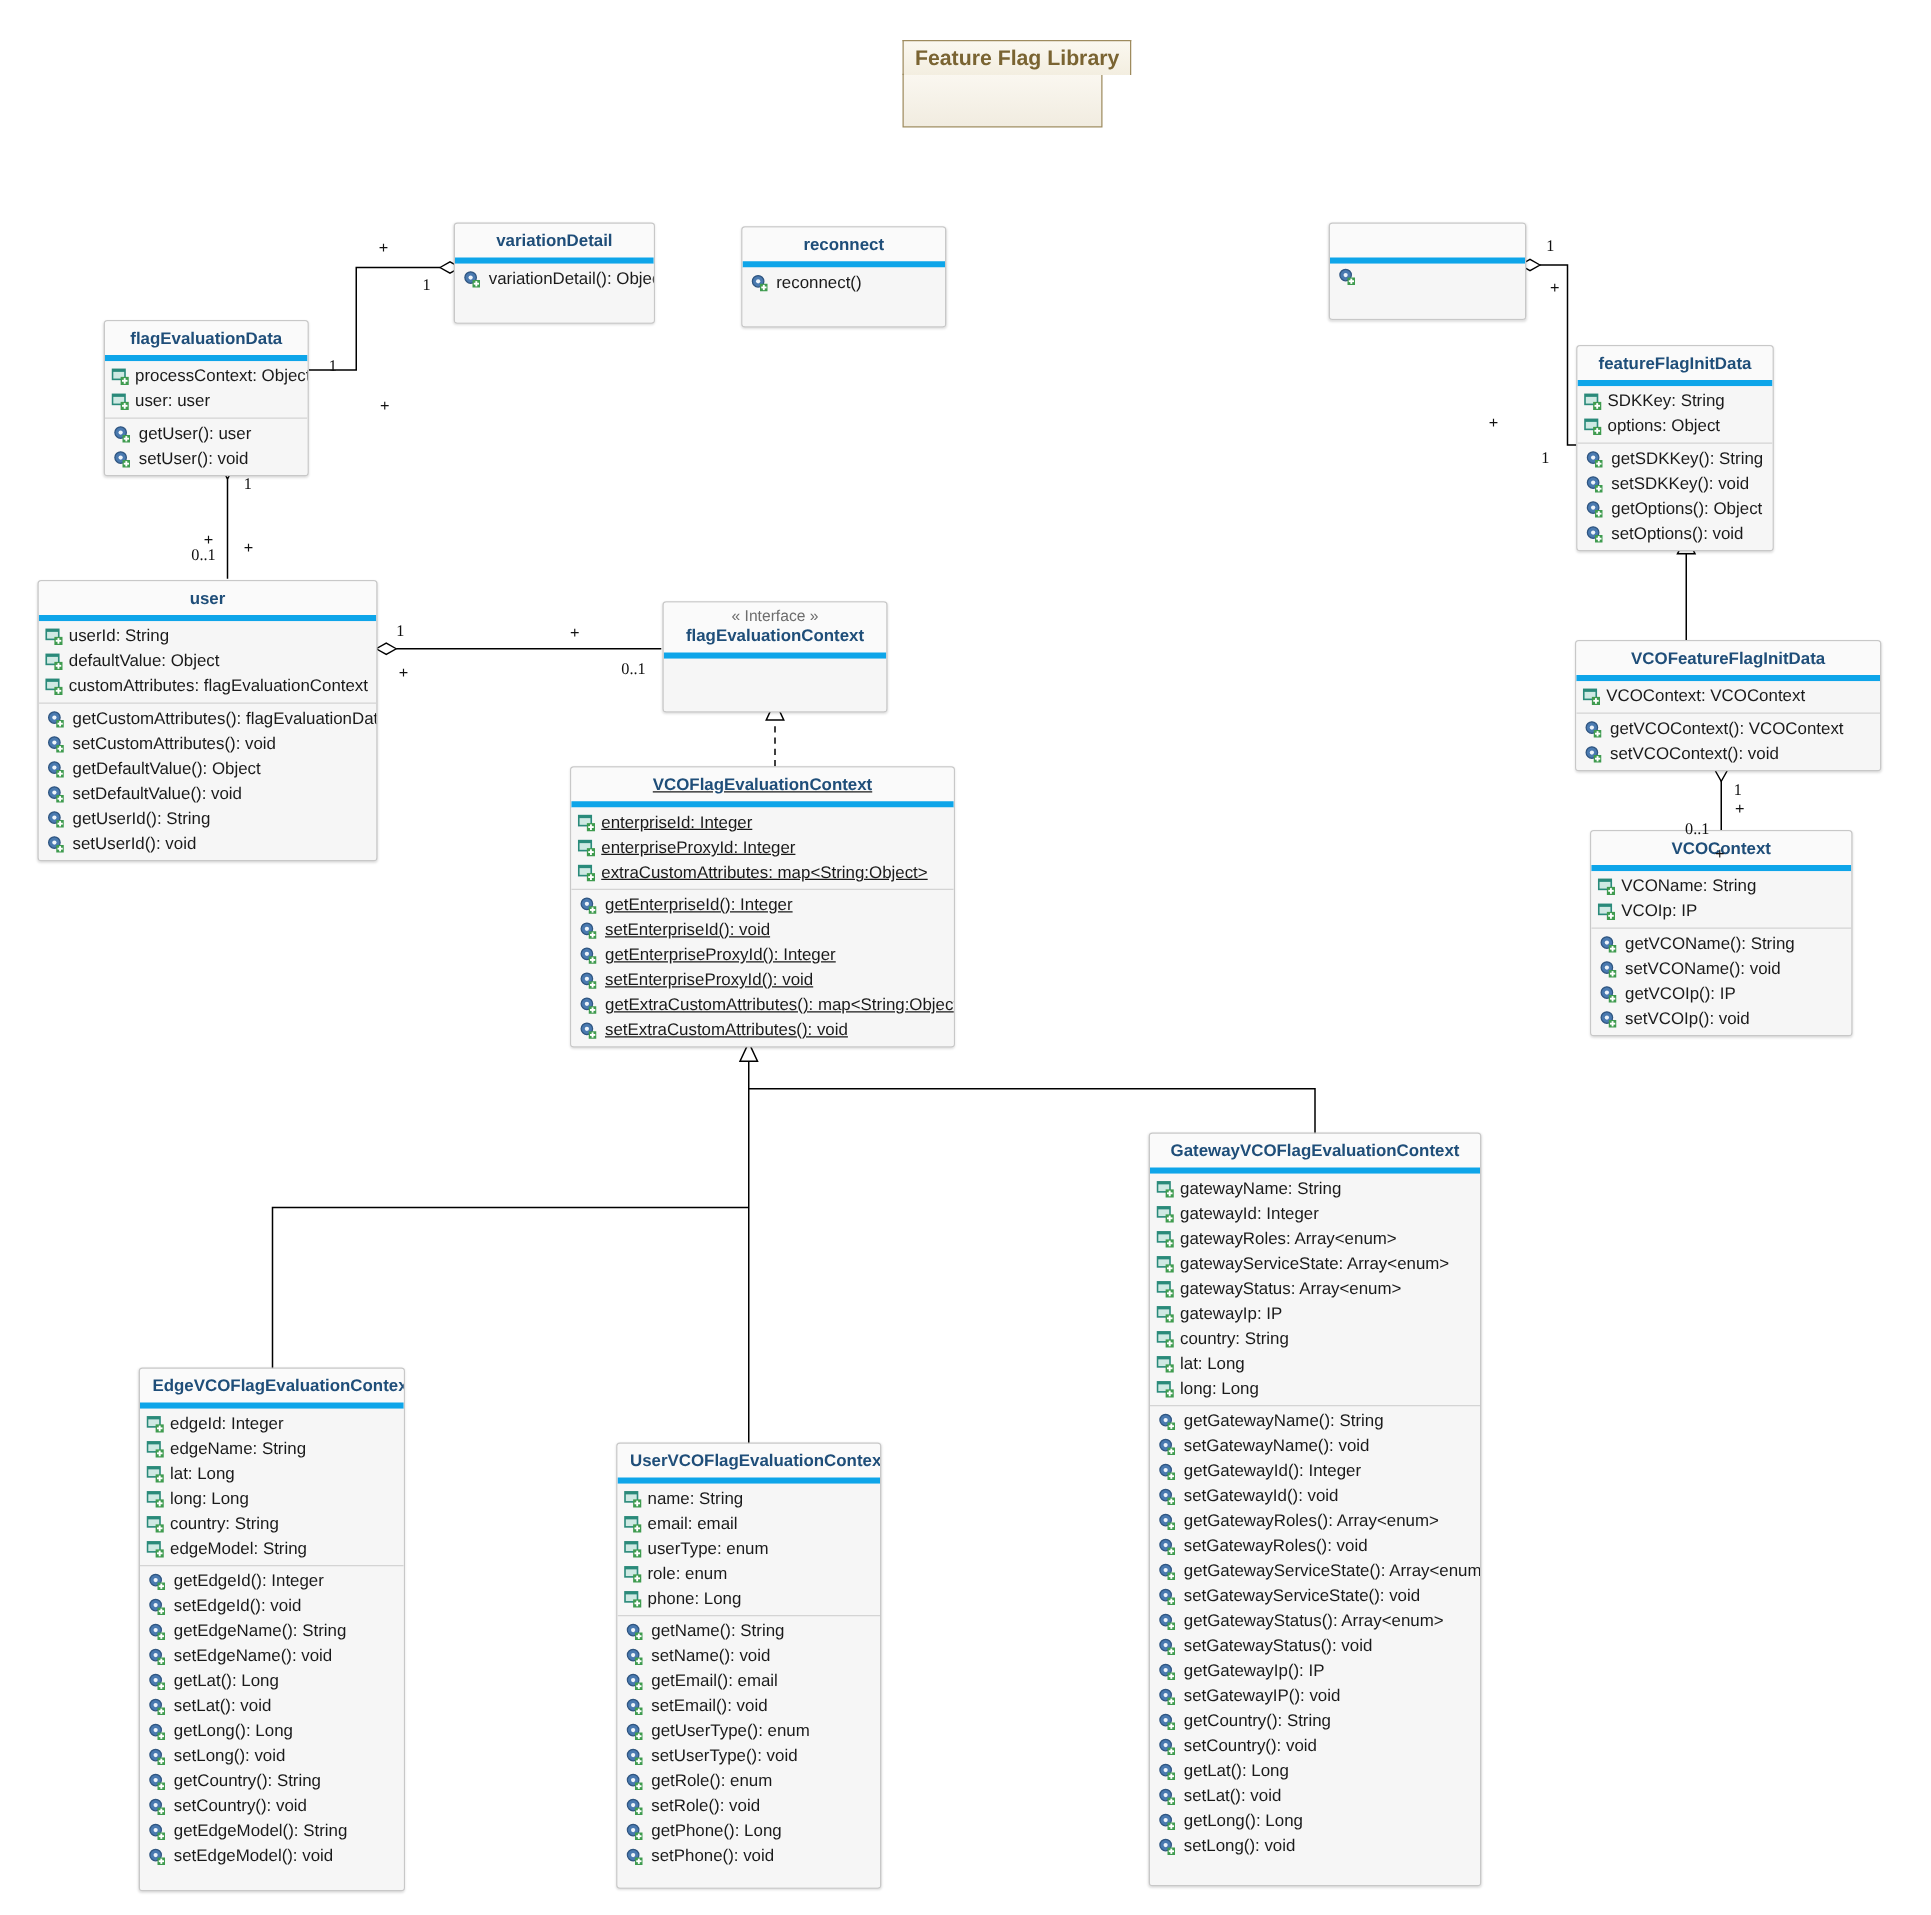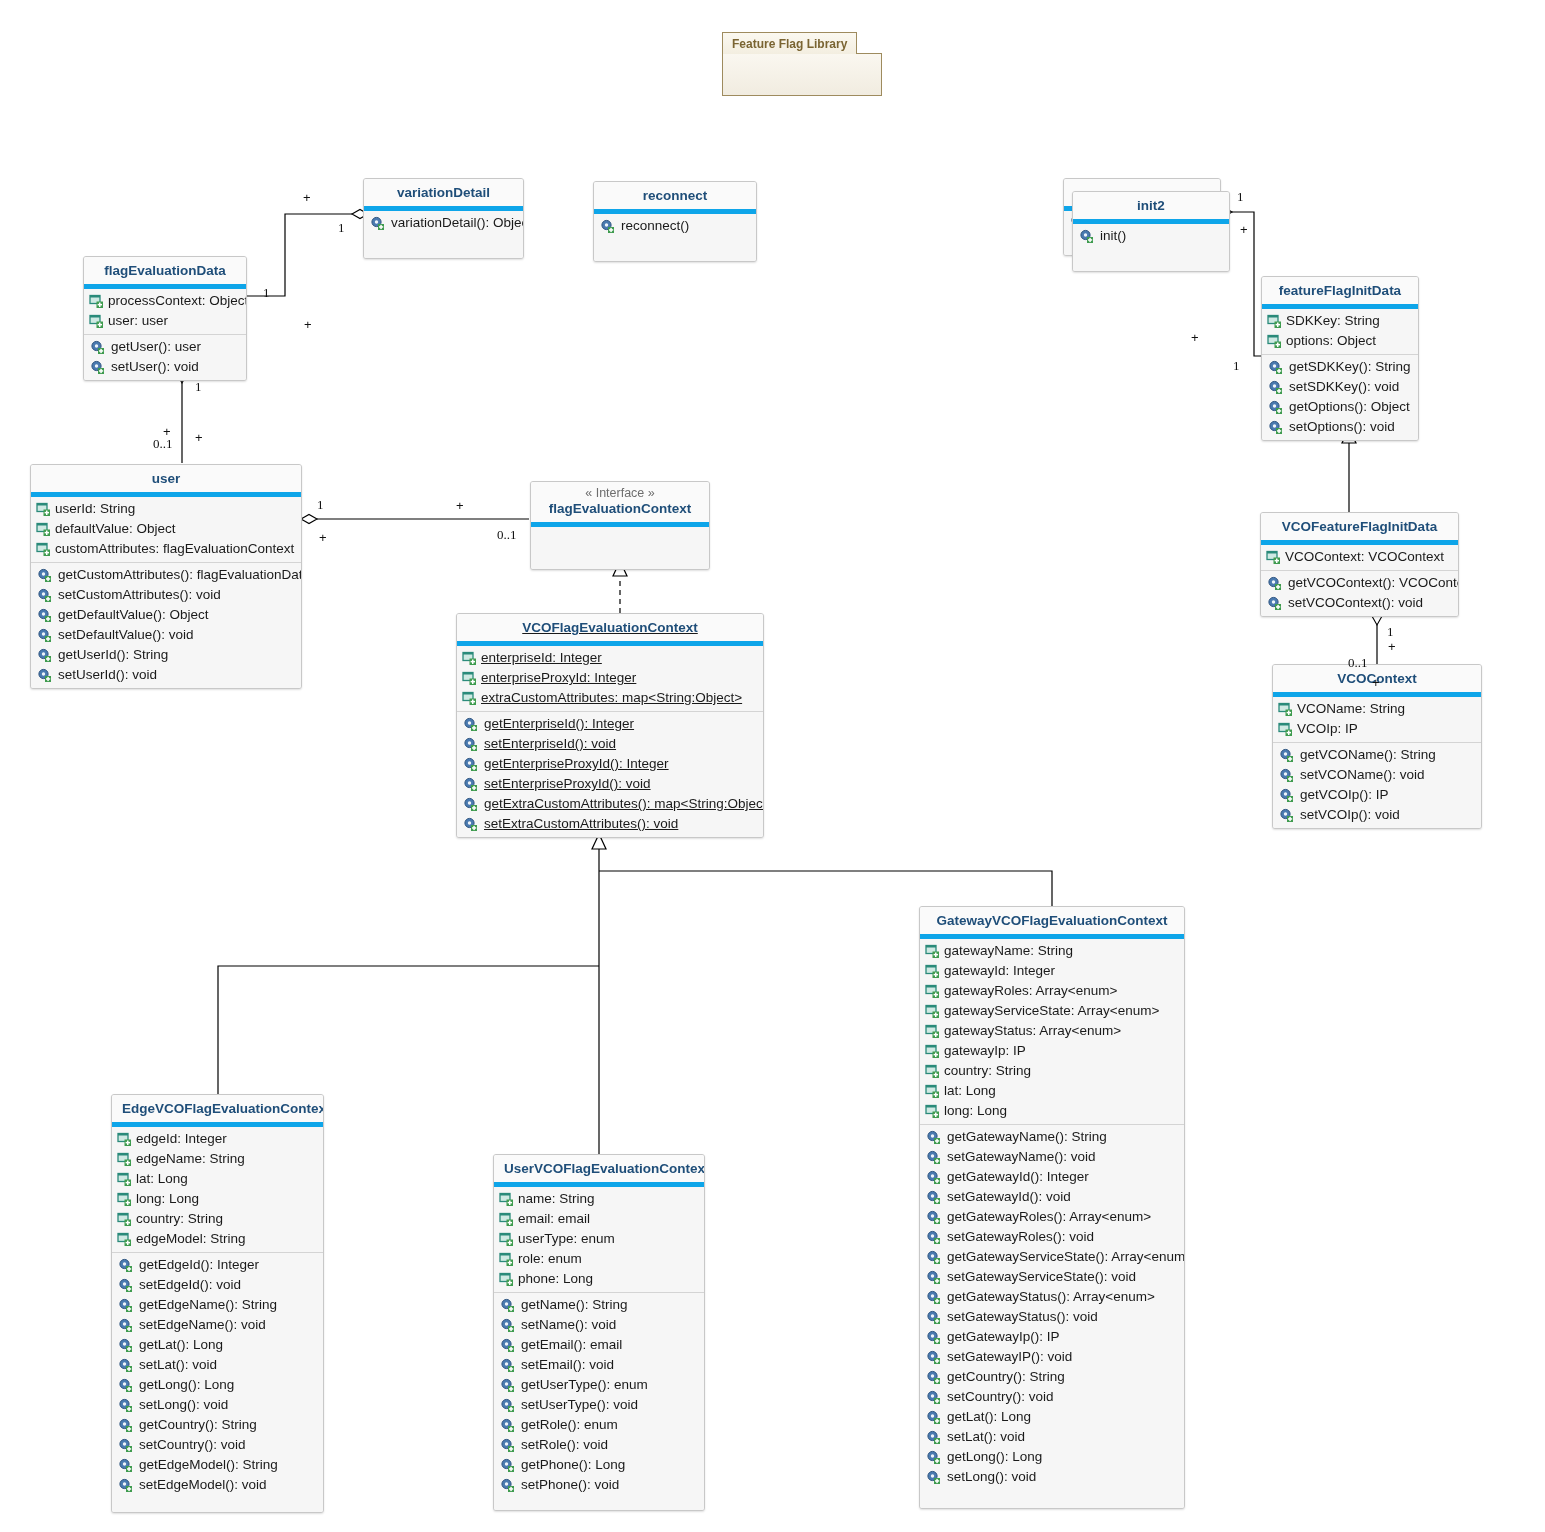--- a/index.html
+++ b/index.html
@@ -19,21 +19,21 @@
 
   
   .pkg { position: absolute; }
   .pkg-tab {
     display: inline-block;
     background: linear-gradient(#fbf8f0, #f3eee0);
     border: 1px solid #9e8b5e;
     border-bottom: none;
     color: #7a6432;
     font-weight: bold;
-    font-size: 12px;
+    font-size: 17px;
     padding: 4px 9px 3px 9px;
     position: relative;
     z-index: 2;
   }
   .pkg-body {
     background: linear-gradient(#faf7f0, #f1ece0);
     border: 1px solid #9e8b5e;
     height: 43px;
     width: 160px;
     margin-left: 0px;
@@ -195,38 +195,20 @@
               <rect x="10.3" y="8.9" width="1.5" height="4.2" fill="#fff"></rect>
               <rect x="9" y="10.2" width="4.2" height="1.5" fill="#fff"></rect>
             </svg>
           </span>
         <span class="txt"></span>
       </div>
       <div style="height:22px"></div>
     </div>
   </div>
 
-  <div class="cls" style="left:1072px; top:191px; width:158px; z-index:3;">
-    <div class="cls-hdr">init2</div>
-    <div class="compartment">
-      <div class="row op-row">
-        <span class="ic ic-op">
-            <svg width="16" height="15" viewBox="0 0 16 15">
-              <circle cx="6.5" cy="6" r="4.6" fill="#4a7ab0" stroke="#2f5580" stroke-width="1"></circle>
-              <circle cx="6.5" cy="6" r="1.7" fill="#eef4fa"></circle>
-              <rect x="8" y="8" width="6" height="6" fill="#3f9b4f"></rect>
-              <rect x="10.3" y="8.9" width="1.5" height="4.2" fill="#fff"></rect>
-              <rect x="9" y="10.2" width="4.2" height="1.5" fill="#fff"></rect>
-            </svg>
-          </span>
-        <span class="txt">init()</span>
-      </div>
-      <div style="height:22px"></div>
-    </div>
-  </div>
 
   <div class="cls" style="left:83px; top:256px; width:164px;">
     <div class="cls-hdr">flagEvaluationData</div>
     <div class="compartment">
       <div class="row attr-row">
         <span class="ic ic-attr">
             <svg width="16" height="15" viewBox="0 0 16 15">
               <rect x="1" y="1.5" width="10" height="8" fill="#cfe9e3" stroke="#2a8a7a" stroke-width="1.3"></rect>
               <rect x="1" y="1.5" width="10" height="2" fill="#2a8a7a"></rect>
               <rect x="7.5" y="7.5" width="6.5" height="6.5" fill="#3f9b4f"></rect>
@@ -474,21 +456,21 @@
   </div>
 
   <div class="cls" style="left:530px; top:481px; width:180px;">
     <div class="cls-hdr with-stereo">
       <span class="stereo">« Interface »</span>
       <span>flagEvaluationContext</span>
     </div>
     <div class="compartment empty"></div>
   </div>
 
-  <div class="cls" style="left:1260px; top:512px; width:199px;">
+  <div class="cls" style="left:1260px; top:512px; width:245px;">
     <div class="cls-hdr">VCOFeatureFlagInitData</div>
     <div class="compartment">
       <div class="row attr-row">
         <span class="ic ic-attr">
             <svg width="16" height="15" viewBox="0 0 16 15">
               <rect x="1" y="1.5" width="10" height="8" fill="#cfe9e3" stroke="#2a8a7a" stroke-width="1.3"></rect>
               <rect x="1" y="1.5" width="10" height="2" fill="#2a8a7a"></rect>
               <rect x="7.5" y="7.5" width="6.5" height="6.5" fill="#3f9b4f"></rect>
               <rect x="10" y="8.5" width="1.5" height="4.5" fill="#fff"></rect>
               <rect x="8.6" y="9.9" width="4.4" height="1.5" fill="#fff"></rect>

